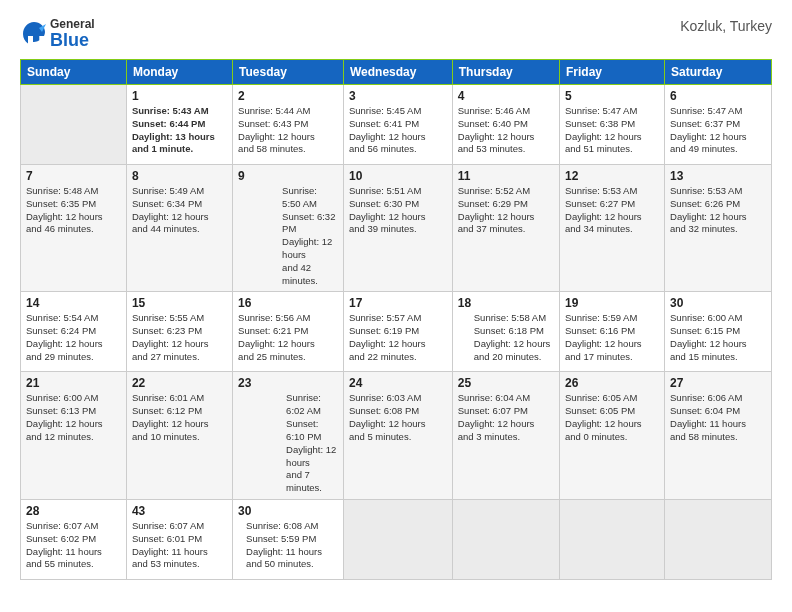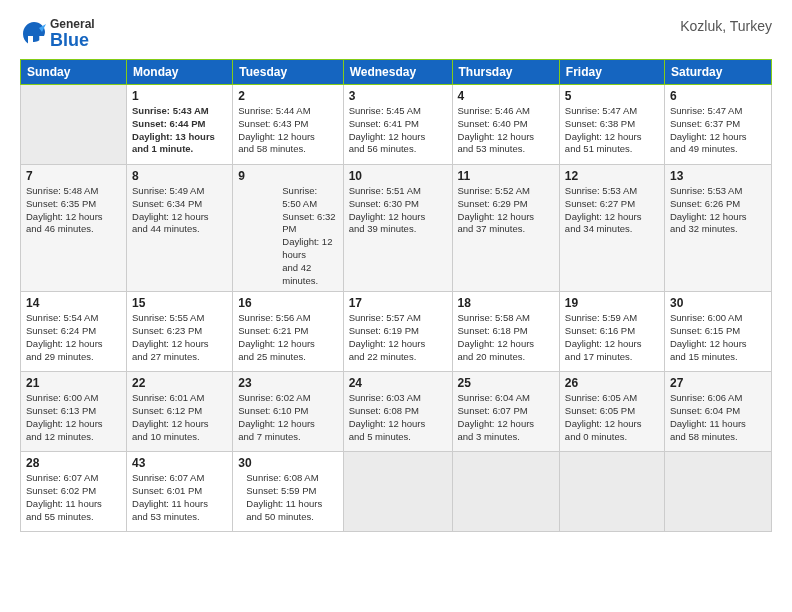--- a/index.html
+++ b/index.html
@@ -258,21 +258,21 @@
           </td>
           <td>
             <span class="day-num">17</span>
             <div class="day-info" style="white-space: pre-line;">Sunrise: 5:57 AM
 Sunset: 6:19 PM
 Daylight: 12 hours
 and 22 minutes.</div>
           </td>
           <td>
             <span class="day-num">18</span>
-            <div class="day-info" style="white-space: pre-line;">Sunrise: 5:58 AM
+            <div class="day-info" style="white-space: pre-line; margin-left: 16px;">Sunrise: 5:58 AM
 Sunset: 6:18 PM
 Daylight: 12 hours
 and 20 minutes.</div>
           </td>
           <td>
             <span class="day-num">19</span>
             <div class="day-info" style="white-space: pre-line;">Sunrise: 5:59 AM
 Sunset: 6:16 PM
 Daylight: 12 hours
 and 17 minutes.</div>
@@ -295,21 +295,21 @@
           </td>
           <td>
             <span class="day-num">22</span>
             <div class="day-info" style="white-space: pre-line;">Sunrise: 6:01 AM
 Sunset: 6:12 PM
 Daylight: 12 hours
 and 10 minutes.</div>
           </td>
           <td>
             <span class="day-num">23</span>
-            <div class="day-info" style="white-space: pre-line;">Sunrise: 6:02 AM
+            <div class="day-info" style="white-space: pre-line; margin-left: 48px;">Sunrise: 6:02 AM
 Sunset: 6:10 PM
 Daylight: 12 hours
 and 7 minutes.</div>
           </td>
           <td>
             <span class="day-num">24</span>
             <div class="day-info" style="white-space: pre-line;">Sunrise: 6:03 AM
 Sunset: 6:08 PM
 Daylight: 12 hours
 and 5 minutes.</div>

